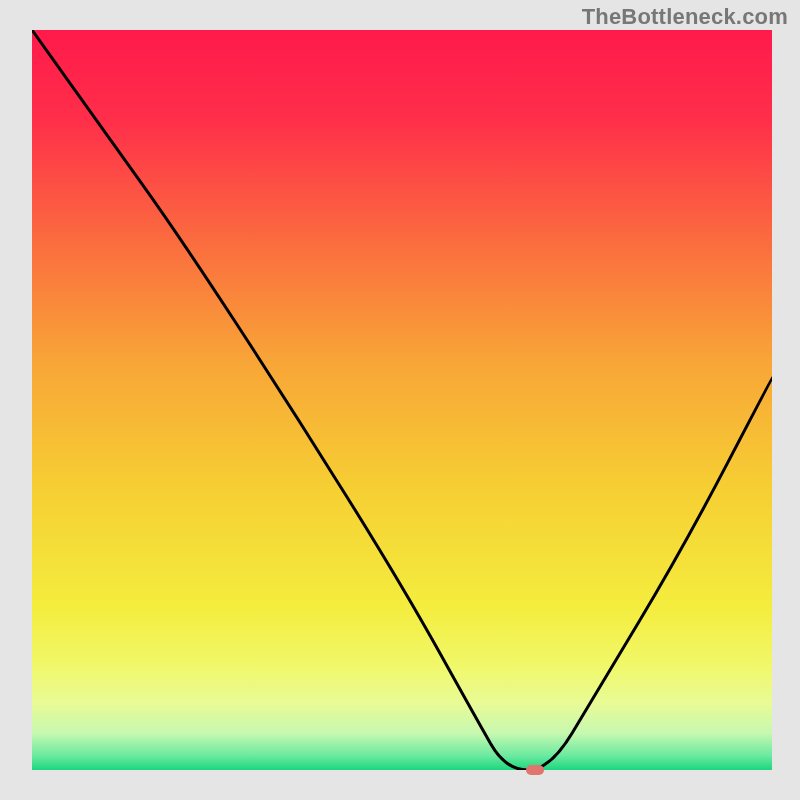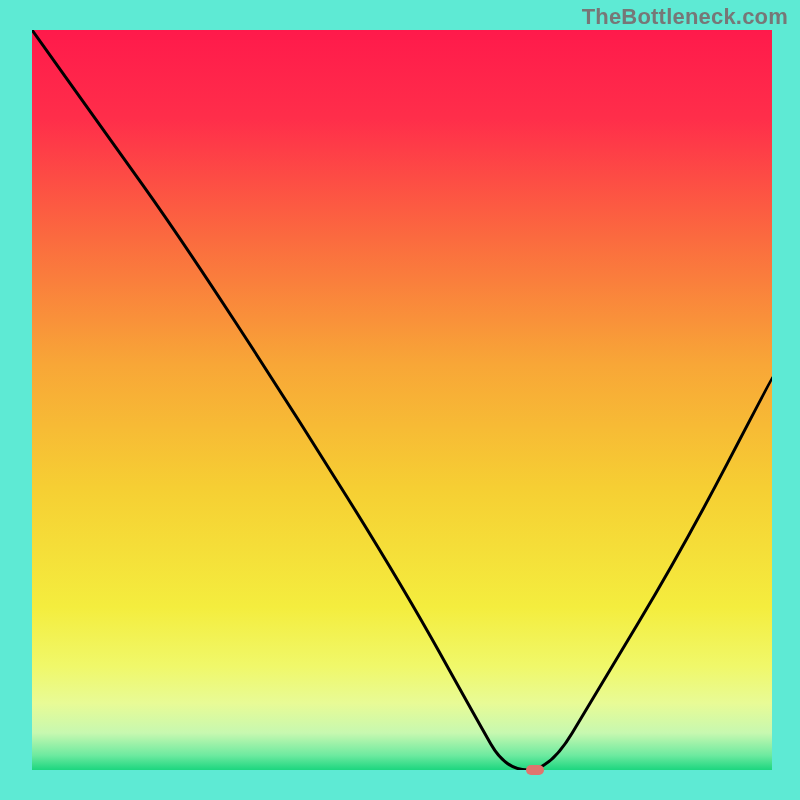--- a/index.html
+++ b/index.html
@@ -7,21 +7,21 @@
     padding: 0;
     width: 800px;
     height: 800px;
     background: #000;
     overflow: hidden;
   }
   .frame {
     position: relative;
     width: 800px;
     height: 800px;
-    background: #5eead4;
+    background: #e5e5e5;
   }
   .watermark {
     position: absolute;
     top: 4px;
     right: 12px;
     font-family: Arial, Helvetica, sans-serif;
     font-size: 22px;
     font-weight: 600;
     color: #777;
     letter-spacing: 0.2px;

